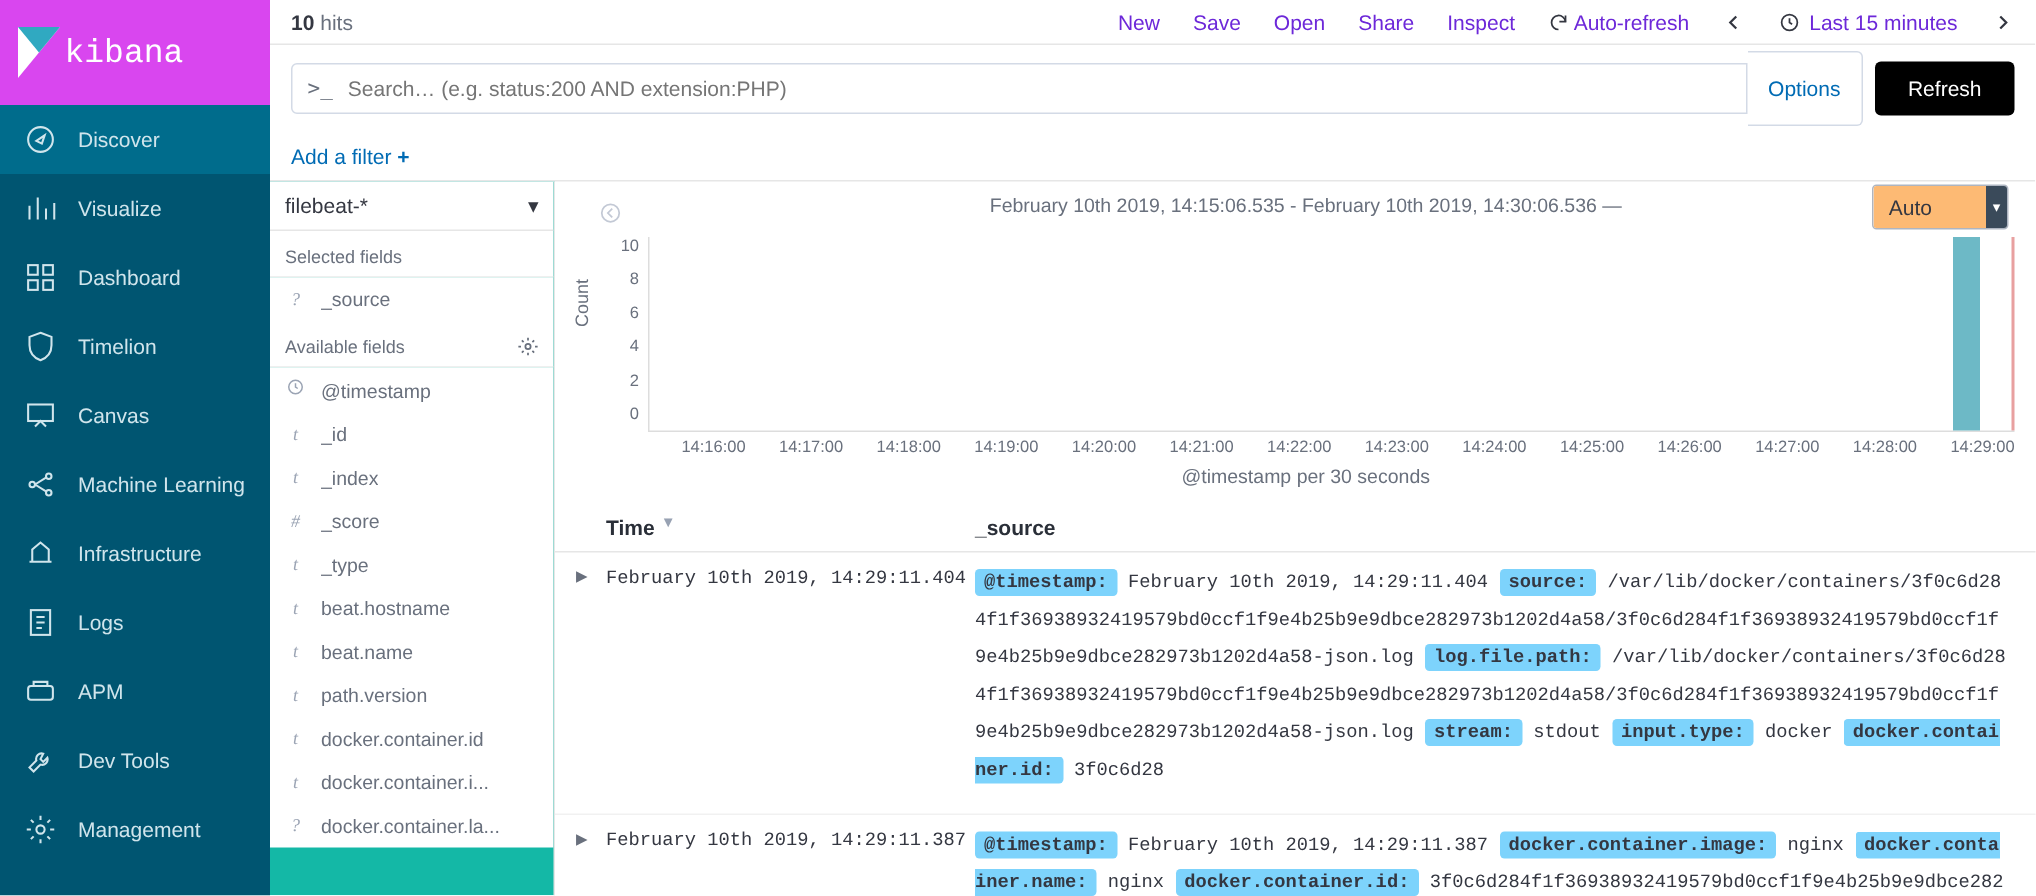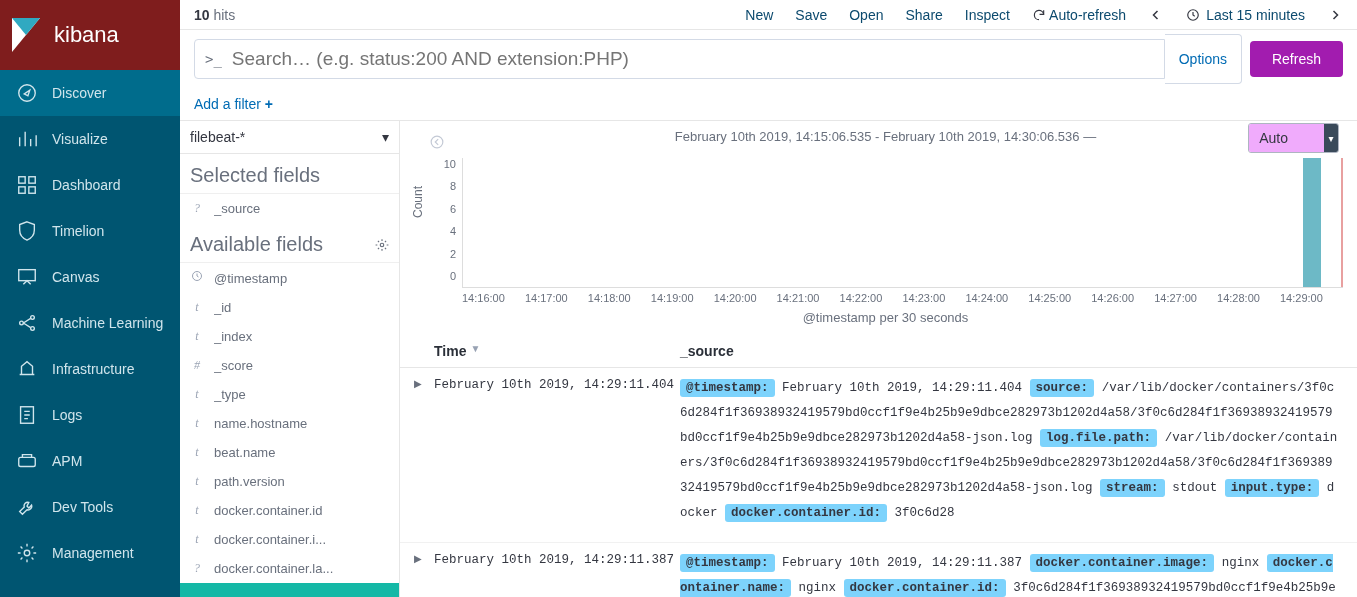--- a/index.html
+++ b/index.html
@@ -1,83 +1,83 @@
 <!DOCTYPE html>
 <html><head>
 <meta charset="utf-8">
 <style>
 * { box-sizing: border-box; margin: 0; padding: 0; }
 body { font-family: -apple-system, BlinkMacSystemFont, "Segoe UI", Helvetica, Arial, sans-serif; font-size: 14px; color: #343741; overflow: hidden; }
 .app { display: flex; width: 1357px; height: 597px; }
 
 
 .sidebar { width: 180px; background: #005571; color: #fff; display: flex; flex-direction: column; flex-shrink: 0; }
-.logo-area { height: 70px; background: #7f1d1d; display: flex; align-items: center; padding: 0 12px; gap: 14px; }
+.logo-area { height: 70px; background: #d946ef; display: flex; align-items: center; padding: 0 12px; gap: 3px; font-family: Liberation Mono, monospace; }
 .logo-mark { width: 28px; height: 34px; }
 .logo-text { font-size: 22px; font-weight: 400; color: #fff; }
 .nav { flex: 1; overflow-y: auto; }
 .nav-item { display: flex; align-items: center; gap: 14px; padding: 12px 16px; color: #d0e5ec; cursor: pointer; font-size: 14px; }
 .nav-item.active { background: #006c8c; }
 .nav-icon { width: 22px; height: 22px; flex-shrink: 0; display: flex; align-items: center; justify-content: center; }
 .nav-icon svg { stroke: #d0e5ec; fill: none; stroke-width: 1.5; }
 
 
 .main { flex: 1; display: flex; flex-direction: column; background: #fff; overflow: hidden; }
 
 
 .topbar { display: flex; align-items: center; justify-content: space-between; height: 30px; padding: 0 14px; border-bottom: 1px solid #e6e6e6; font-size: 14px; }
 .hits { color: #69707d; }
 .hits strong { color: #343741; }
 .top-actions { display: flex; align-items: center; gap: 22px; }
-.top-link { color: #0c4a6e; cursor: pointer; }
+.top-link { color: #6d28d9; cursor: pointer; }
 .time-picker { display: flex; align-items: center; gap: 6px; }
 .chev-btn { width: 16px; height: 16px; display: flex; align-items: center; justify-content: center; cursor: pointer; color: #343741; }
 
 
 .search-row { display: flex; align-items: center; gap: 8px; padding: 4px 14px; }
 .search-box { flex: 1; display: flex; align-items: center; border: 1px solid #d3dae6; border-radius: 4px 0 0 4px; padding: 8px 10px; background: #fff; }
 .search-prefix { color: #69707d; margin-right: 10px; font-family: monospace; }
-.search-input { flex: 1; border: none; outline: none; font-size: 19px; color: #69707d; }
+.search-input { flex: 1; border: none; outline: none; font-size: 14px; color: #69707d; }
 .options-btn { color: #006bb4; padding: 16px 14px; cursor: pointer; margin-left: -8px; align-self: stretch; display:flex; align-items:center; border: 1px solid #d3dae6; border-left:none; border-radius: 0 4px 4px 0;}
-.refresh-btn { background: #a21caf; color: #fff; border: none; border-radius: 4px; padding: 10px 22px; font-size: 14px; cursor: pointer; }
+.refresh-btn { background: #000000; color: #fff; border: none; border-radius: 4px; padding: 10px 22px; font-size: 14px; cursor: pointer; }
 
 
 .filter-row { padding: 8px 14px; border-bottom: 1px solid #e6e6e6; }
 .add-filter { color: #006bb4; cursor: pointer; font-size: 14px; }
 .add-filter .plus { font-weight: bold; }
 
 
 .body { flex: 1; display: flex; overflow: hidden; }
-.fields-panel { width: 220px; border-right: 1px solid #e6e6e6; background: #14b8a6; overflow-y: auto; flex-shrink: 0; }
+.fields-panel { width: 190px; border-right: 1px solid #e6e6e6; background: #14b8a6; overflow-y: auto; flex-shrink: 0; }
 .index-select { display: flex; align-items: center; justify-content: space-between; padding: 8px 10px; background: #fff; border-bottom: 1px solid #e6e6e6; cursor: pointer; }
-.section-title { padding: 10px 10px 6px; color: #69707d; font-size: 20px; background: #fff; border-bottom: 1px solid #efefef;}
+.section-title { padding: 10px 10px 6px; color: #69707d; font-size: 12px; background: #fff; border-bottom: 1px solid #efefef;}
 .section-title.avail { display: flex; justify-content: space-between; align-items: center; gap: 41px; }
 .gear { color: #69707d; cursor: pointer; font-size: 14px; }
 .field-list { list-style: none; background: #fff; }
 .field-item { display: flex; align-items: center; gap: 10px; padding: 7px 10px; font-size: 13px; color: #69707d; cursor: pointer; }
 .field-type { width: 14px; text-align: center; font-family: Georgia, serif; font-style: italic; color: #9ba4b4; font-size: 12px; flex-shrink: 0; }
 .field-name { overflow: hidden; text-overflow: ellipsis; white-space: nowrap; }
 
 
 .results { flex: 1; display: flex; flex-direction: column; overflow: hidden; }
 .collapse-handle { width: 16px; height: 16px; color: #98a2b3; margin: 6px 0 0 2px; cursor: pointer; position: absolute; }
 .chart-area { padding: 8px 14px 0 28px; position: relative; }
 .chart-title { text-align: center; color: #69707d; font-size: 13px; margin-bottom: 4px; }
 .interval-select { position: absolute; right: 18px; top: 2px; display: flex; border: 1px solid #aeb5c1; border-radius: 3px; overflow: hidden; }
-.interval-select .sel-body { padding: 6px 36px 6px 10px; background: #f0abfc; cursor: pointer; font-size: 14px; }
+.interval-select .sel-body { padding: 6px 36px 6px 10px; background: #fdba74; cursor: pointer; font-size: 14px; }
 .interval-select .sel-arrow { width: 14px; background: #3a4a5a; color: #fff; display: flex; align-items: center; justify-content: center; font-size: 10px; cursor: pointer; }
 
 .chart { display: flex; height: 140px; }
 .y-axis { width: 34px; display: flex; flex-direction: column; justify-content: space-between; align-items: flex-end; padding-right: 6px; color: #69707d; font-size: 11px; padding-top: 10px; padding-bottom: 6px;}
 .y-label { position: absolute; left: 18px; top: 90px; transform: rotate(-90deg); transform-origin: left; color: #69707d; font-size: 12px; }
 .plot { flex: 1; border-left: 1px solid #ddd; border-bottom: 1px solid #ddd; position: relative; margin-top: 10px; }
 .bar { position: absolute; bottom: 0; width: 18px; background: #6db9c6; }
 .marker { position: absolute; top: 0; bottom: 0; width: 2px; background: #e8a0a0; right: 0; }
 .x-ticks { display: flex; padding-left: 34px; color: #69707d; font-size: 11px; margin-top: 4px; }
-.x-tick { flex: 1; text-align: left; }
+.x-tick { flex: 1; text-align: right; }
 .x-label { text-align: center; color: #69707d; font-size: 13px; margin-top: 6px; font-weight: 500; }
 
 
 .doc-table { flex: 1; overflow-y: auto; margin-top: 10px; }
 .doc-header { display: flex; border-bottom: 1px solid #e6e6e6; padding: 8px 18px 8px 34px; color: #2a2f38; font-weight: 600; font-size: 14px; }
 .col-time { width: 246px; display: flex; align-items: flex-start; gap: 4px; }
 .sort-ind { color: #98a2b3; font-size: 10px; }
 .col-source { flex: 1; }
 .doc-row { display: flex; padding: 8px 18px 16px 14px; border-bottom: 1px solid #f1f1f1; }
 .expand-toggle { width: 20px; color: #69707d; cursor: pointer; font-size: 10px; padding-top: 2px; }
@@ -300,21 +300,21 @@
             <li class="field-item">
               <span class="field-type">#</span>
               <span class="field-name">_score</span>
             </li>
             <li class="field-item">
               <span class="field-type">t</span>
               <span class="field-name">_type</span>
             </li>
             <li class="field-item">
               <span class="field-type">t</span>
-              <span class="field-name">name.hostname</span>
+              <span class="field-name">beat.hostname</span>
             </li>
             <li class="field-item">
               <span class="field-type">t</span>
               <span class="field-name">beat.name</span>
             </li>
             <li class="field-item">
               <span class="field-type">t</span>
               <span class="field-name">path.version</span>
             </li>
             <li class="field-item">

